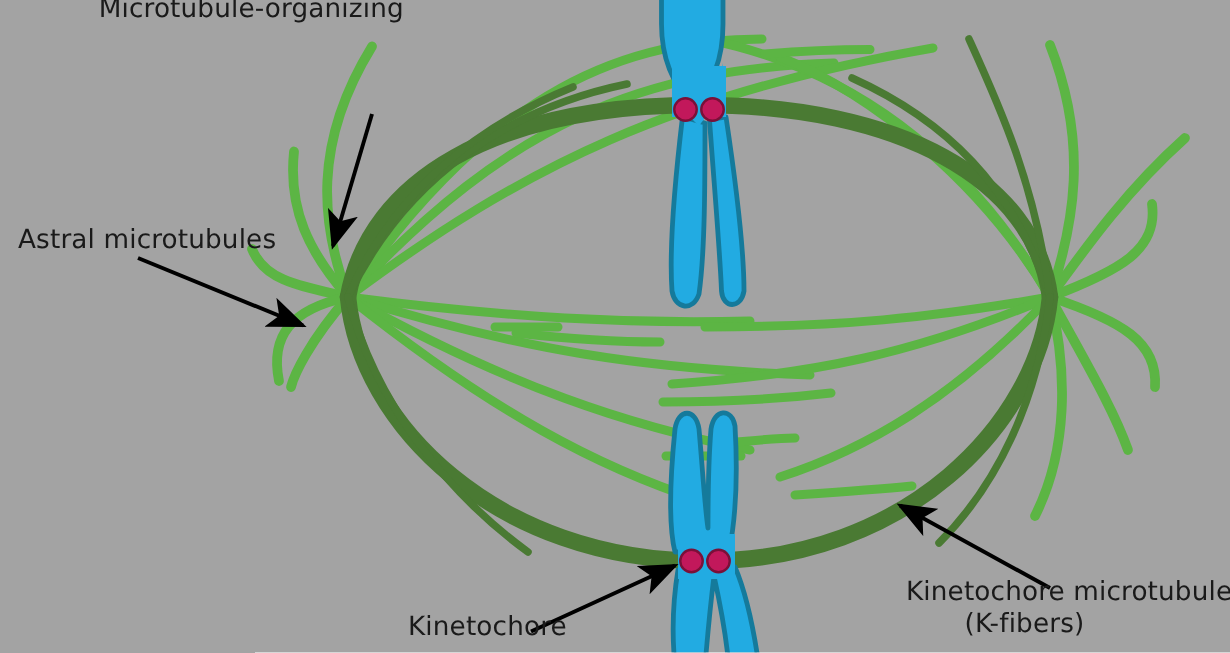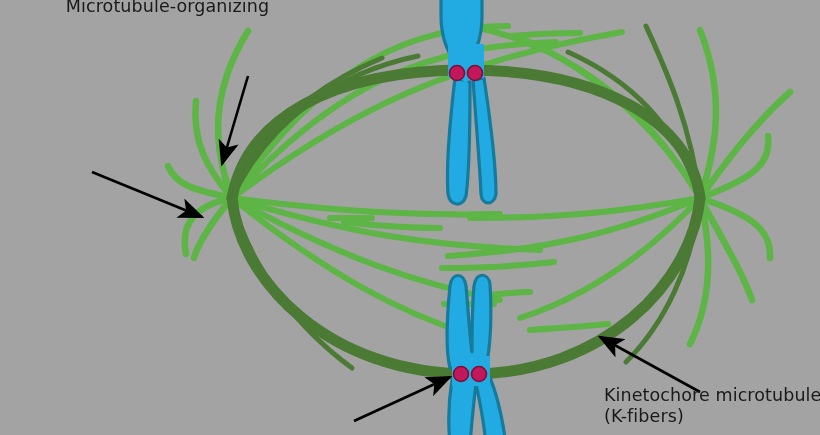--- a/index.html
+++ b/index.html
@@ -46,21 +46,21 @@
   #label-kineto {
     left: 272px;
     top: 408px;
   }
   #label-kfiber {
     left: 604px;
     top: 385px;
     width: 230px;
   }
   #label-kfiber .l1 { display: block; text-align: left; }
-  #label-kfiber .l2 { display: block; text-align: left; width: 158px; }
+  #label-kfiber .l2 { display: block; text-align: center; width: 158px; }
 </style>
 </head>
 <body>
 
 <div id="stage">
 
   <svg id="diagram" viewBox="0 0 820 435">
     <defs>
       <marker id="arrowhead" markerWidth="10" markerHeight="8" refX="9" refY="4" orient="auto">
         <path d="M0,0 L10,4 L0,8 L2.4,4 Z" fill="#000000"></path>
@@ -161,20 +161,22 @@
       <line x1="92" y1="172" x2="202" y2="217" marker-end="url(#arrowhead)"></line>
       <line x1="354" y1="421" x2="450" y2="377" marker-end="url(#arrowhead)"></line>
       <line x1="700" y1="392" x2="600" y2="337" marker-end="url(#arrowhead)"></line>
     </g>
   </svg>
 
   <div class="label" id="label-mtoc">
     <div>Microtubule-organizing</div>
   </div>
 
+  <div class="label" id="label-astral">Astral microtubules</div>
 
+  <div class="label" id="label-kineto">Kinetochore</div>
 
   <div class="label" id="label-kfiber">
     <span class="l1">Kinetochore microtubules</span>
     <span class="l2">(K-fibers)</span>
   </div>
 
 </div>
 
 </body></html>

